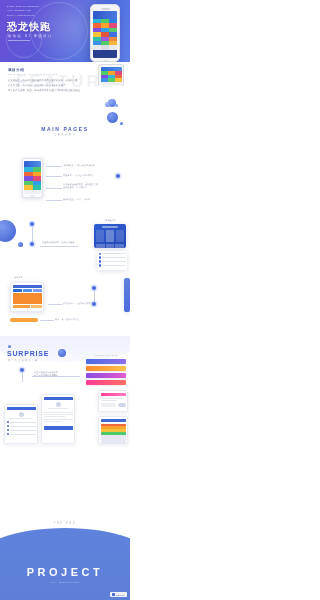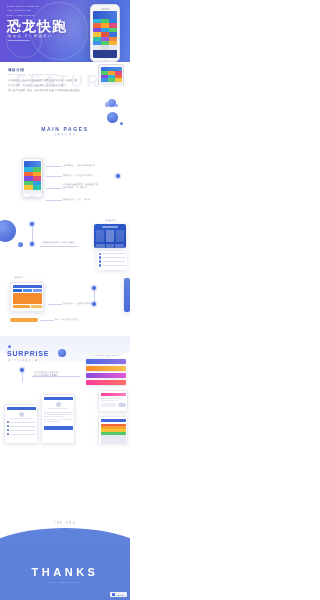--- a/index.html
+++ b/index.html
@@ -7,21 +7,21 @@
   .page{position:relative;width:130px;height:600px;overflow:hidden;background:#fff;}
 
   
   .hero{position:relative;height:62px;background:linear-gradient(115deg,#6a4fd8 0%,#5b59d6 38%,#4f6fe0 70%,#5f7fe8 100%);overflow:hidden;}
   .hero-glow{position:absolute;width:90px;height:90px;border-radius:50%;background:radial-gradient(circle,rgba(255,255,255,.22),rgba(255,255,255,0) 70%);top:-18px;left:28px;}
   .hero-ring{position:absolute;border:1px solid rgba(255,255,255,.18);border-radius:50%;}
   .r1{width:56px;height:56px;top:2px;left:30px;}
   .r2{width:34px;height:34px;top:22px;left:6px;}
   .brand{position:absolute;top:5px;left:7px;display:flex;flex-direction:column;gap:1px;}
   .brand-line{font-size:2.4px;letter-spacing:.4px;color:rgba(255,255,255,.78);line-height:3.4px;white-space:nowrap;}
-  .hero-title{position:absolute;top:21px;left:7px;font-size:14px;font-weight:bold;color:#fff;letter-spacing:1px;line-height:11px;text-shadow:0 1px 2px rgba(40,20,120,.35);}
+  .hero-title{position:absolute;top:21px;left:7px;font-size:10px;font-weight:bold;color:#fff;letter-spacing:1px;line-height:11px;text-shadow:0 1px 2px rgba(40,20,120,.35);}
   .hero-sub{position:absolute;top:34px;left:8px;font-size:3.2px;letter-spacing:1.6px;color:rgba(255,255,255,.85);}
   .hero-rule{position:absolute;top:40px;left:8px;width:22px;height:1px;background:rgba(255,255,255,.45);}
   .hero-phone{position:absolute;top:4px;right:10px;width:30px;height:58px;border-radius:5px;background:#f4f5f7;border:1px solid #dcdde2;box-shadow:-2px 3px 8px rgba(30,20,90,.3);padding:3px 2px;box-sizing:border-box;}
   .hero-phone .notchbar{height:1.5px;width:9px;margin:0 auto 1.5px;background:#d4d5da;border-radius:1px;}
   .hero-scr{height:47px;border-radius:1.5px;overflow:hidden;background:#2b3f8f;display:flex;flex-direction:column;}
   .hero-scr .top{height:8px;background:linear-gradient(90deg,#2e57c8,#4a7ae0);}
   .trow{display:flex;height:4.4px;}
   .hero-phone .home{width:5px;height:5px;border-radius:50%;border:.5px solid #d6d7dc;margin:1.5px auto 0;}
 
   
@@ -421,20 +421,20 @@
         <div class="wb" style="background:#4fc96a"></div>
         <div class="wb" style="background:#e6e9f3"></div>
         <div class="wb" style="background:#e6e9f3"></div>
         <div class="wb" style="background:#e6e9f3"></div>
       </div>
     </div>
   </div>
 
   <div class="theend">THE END</div>
   <div class="footer"></div>
-  <div class="thanks">THANKS</div>
+  <div class="thanks">PROJECT</div>
   <div class="thanks-sub">for watching</div>
   <div class="badge">
     <span class="badge-sq"></span>
     <span class="badge-tx">DESIGN</span>
   </div>
 
 </div>
 
 </body></html>

